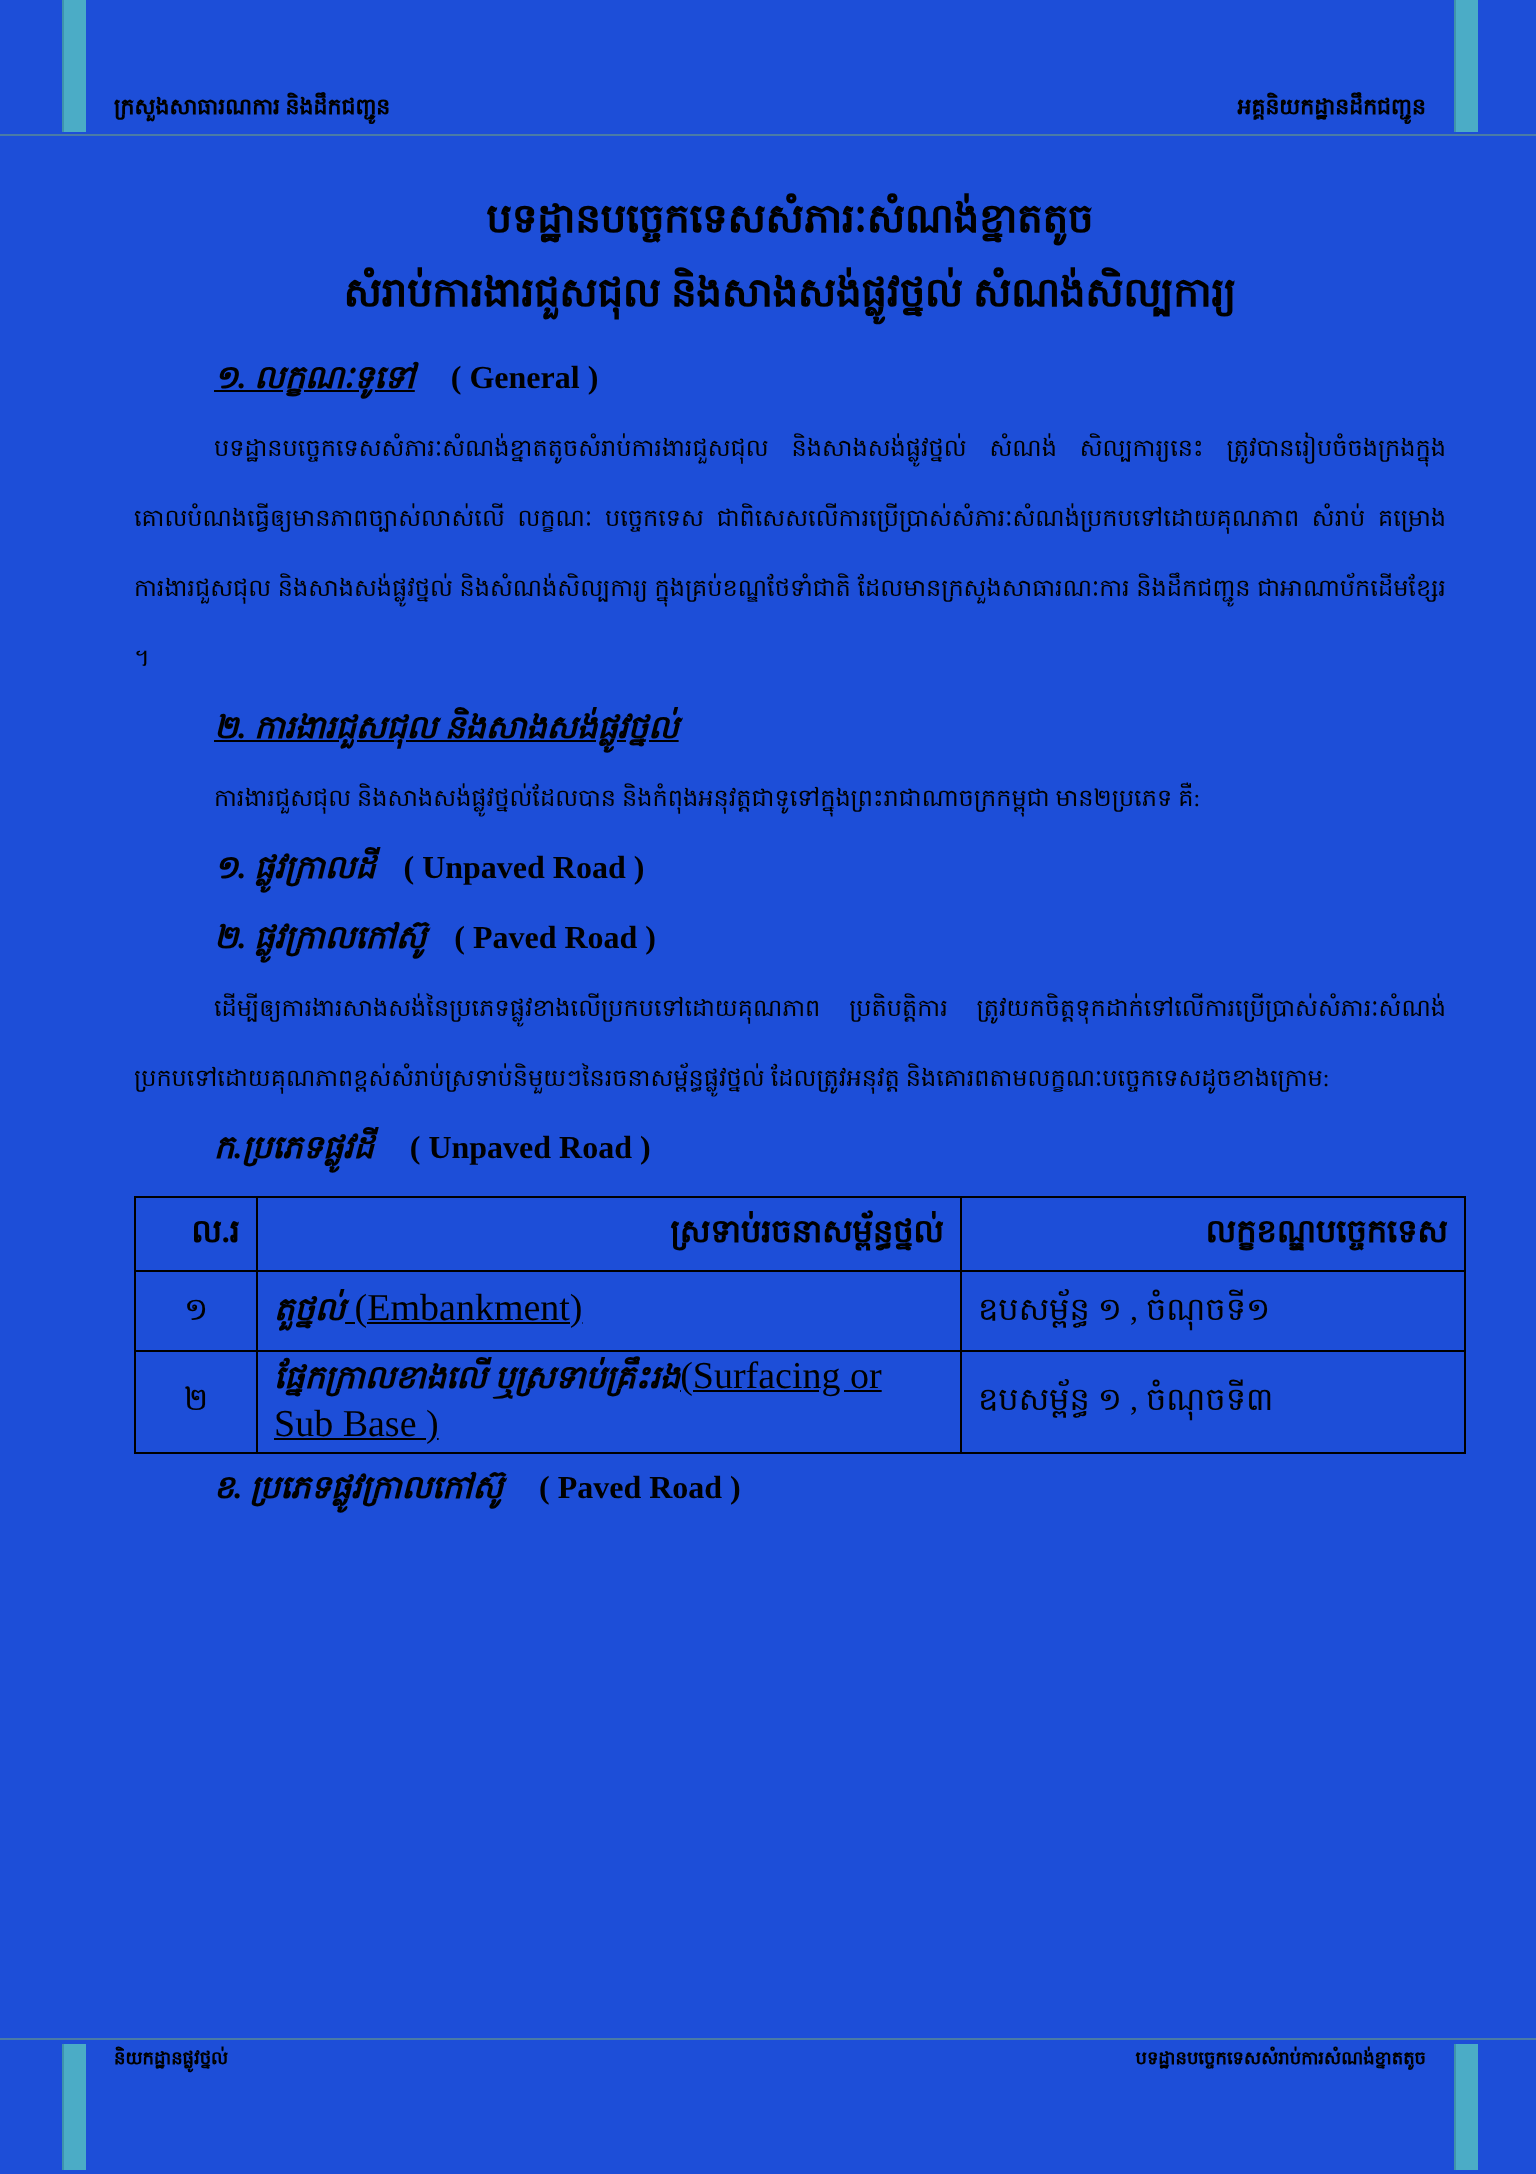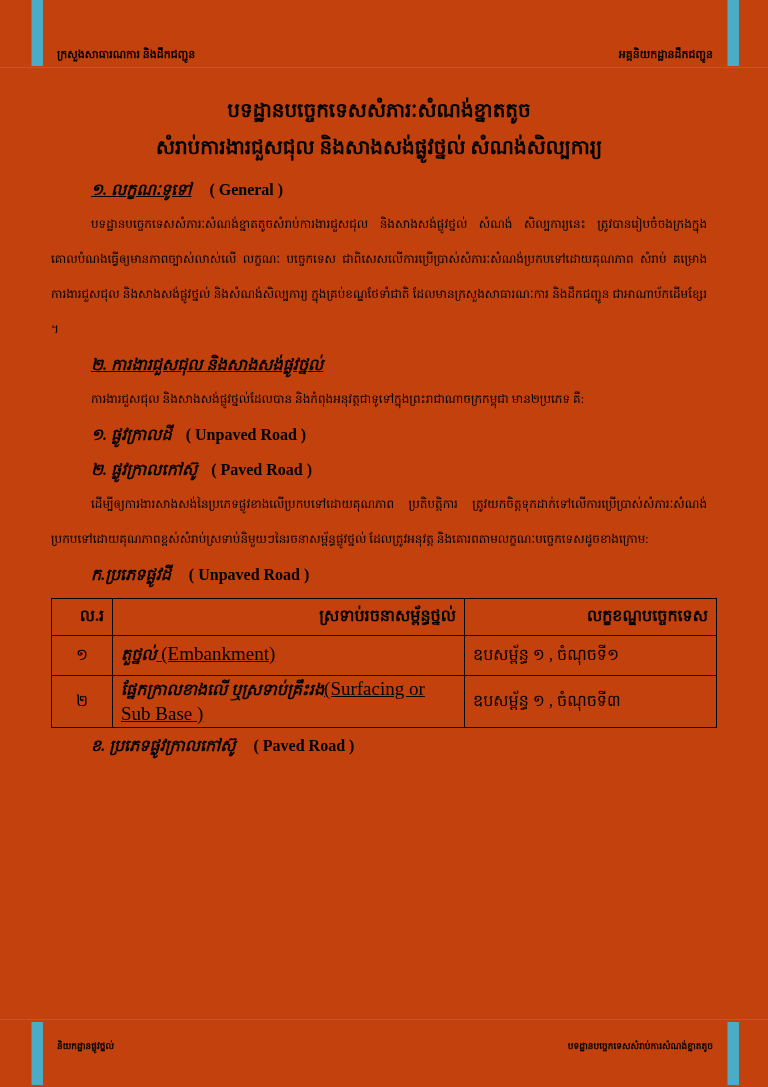--- a/index.html
+++ b/index.html
@@ -1,38 +1,38 @@
 <!DOCTYPE html>
 <html><head>
 <meta charset="utf-8">
 <style>
   html,body{margin:0;padding:0;background:#ffffff;}
   .page{
-    position:relative;width:768px;height:1087px;background:#c2410c;
+    position:relative;width:768px;height:1087px;background:#1d4ed8;
     overflow:hidden;
     font-family:"Liberation Serif","DejaVu Serif",serif;
     color:#000;
   }
   
   .bar{position:absolute;width:11px;background:#4BACC6;border-left:1px solid #3E93AC;}
   .bar.tl{left:31px;top:0;height:66px;}
   .bar.tr{left:727px;top:0;height:66px;}
   .bar.bl{left:31px;top:1022px;height:63px;}
   .bar.br{left:727px;top:1022px;height:63px;}
   
   .rule{position:absolute;left:0;width:768px;height:1px;background:#4A7BA6;}
   .rule.top{top:67px;}
   .rule.bottom{top:1019px;}
   
   .runhead{position:absolute;top:44px;left:57px;right:55px;display:flex;
     justify-content:space-between;font-weight:bold;font-size:11px;line-height:20px;}
   .runfoot{position:absolute;top:1022px;left:57px;right:55px;display:flex;
-    justify-content:space-between;font-weight:bold;font-size:9px;line-height:14px;margin-top:17px;}
+    justify-content:space-between;font-weight:bold;font-size:9px;line-height:14px;}
   
-  .content{position:absolute;left:51px;top:92px;width:656px;}
+  .content{position:absolute;left:67px;top:92px;width:656px;}
   .title{font-weight:bold;font-size:20px;text-align:center;line-height:37px;margin:0;}
   .body-text{font-size:12px;line-height:35px;text-align:justify;margin:0;}
   .para{ text-indent:40px; }
   .heading{font-weight:bold;margin:0;line-height:35px;font-size:16px;padding-left:40px;}
   .heading .kh{font-style:italic;}
   .heading.ul .kh{text-decoration:underline;}
   .latin{font-style:normal;font-weight:bold;padding-left:14px;}
   
   table.spec{border-collapse:collapse;width:656px;margin-top:6px;table-layout:fixed;}
   table.spec td,table.spec th{border:1.5px solid #000;padding:2px 8px;font-size:16px;vertical-align:middle;}

